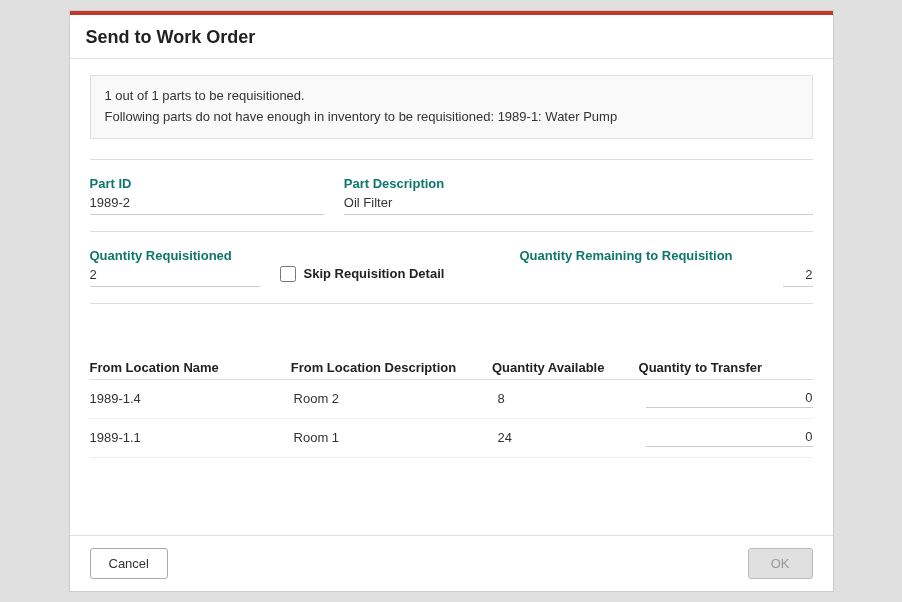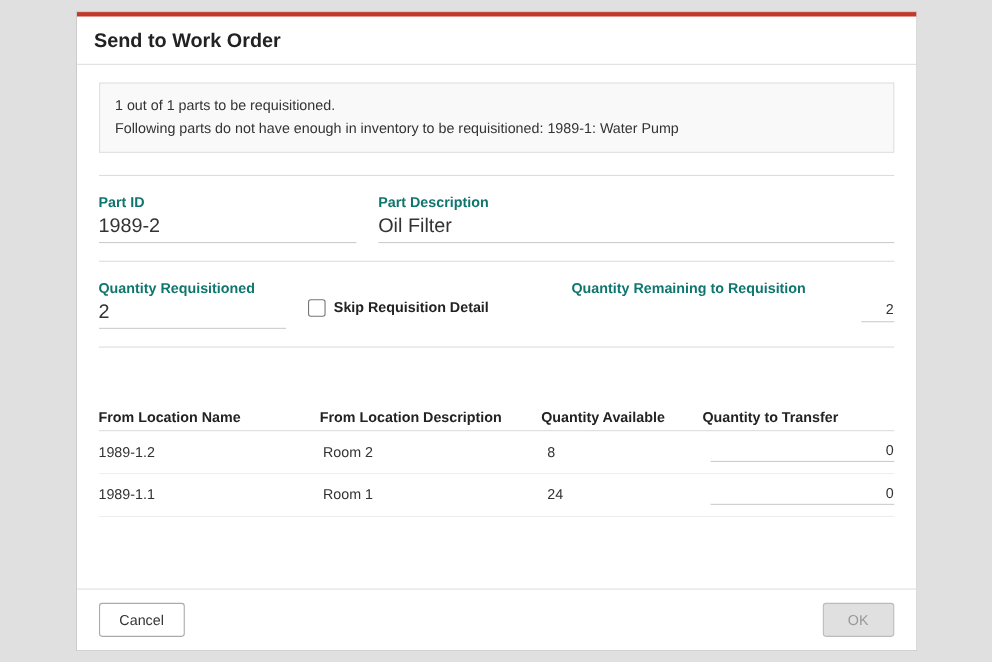--- a/index.html
+++ b/index.html
@@ -68,21 +68,21 @@
     .form-field.wide {
       flex: 2;
     }
     .field-label {
       font-weight: 700;
       color: #0f766e;
       margin-bottom: 4px;
       font-size: 13px;
     }
     .field-value {
-      font-size: 18px;
+      font-size: 13px;
       color: #333;
       border-bottom: 1px solid #ccc;
       padding-bottom: 4px;
       min-height: 20px;
     }
     .checkbox-row {
       display: flex;
       align-items: center;
       gap: 8px;
       padding-top: 18px;
@@ -239,21 +239,21 @@
 
     <div class="table-section">
       <div class="table-header-row">
         <div class="col-from-loc col-header">From Location Name</div>
         <div class="col-from-desc col-header">From Location Description</div>
         <div class="col-qty-avail col-header">Quantity Available</div>
         <div class="col-qty-transfer col-header">Quantity to Transfer</div>
       </div>
 
       <div class="table-data-row">
-        <div class="col-from-loc col-cell">1989-1.2</div>
+        <div class="col-from-loc col-cell">1989-1.4</div>
         <div class="col-from-desc col-cell">Room 2</div>
         <div class="col-qty-avail col-cell">8</div>
         <div class="col-qty-transfer col-cell qty-transfer-cell">
           <input type="text" class="qty-input" value="0" style="">
         </div>
       </div>
 
       <div class="table-data-row">
         <div class="col-from-loc col-cell">1989-1.1</div>
         <div class="col-from-desc col-cell">Room 1</div>

